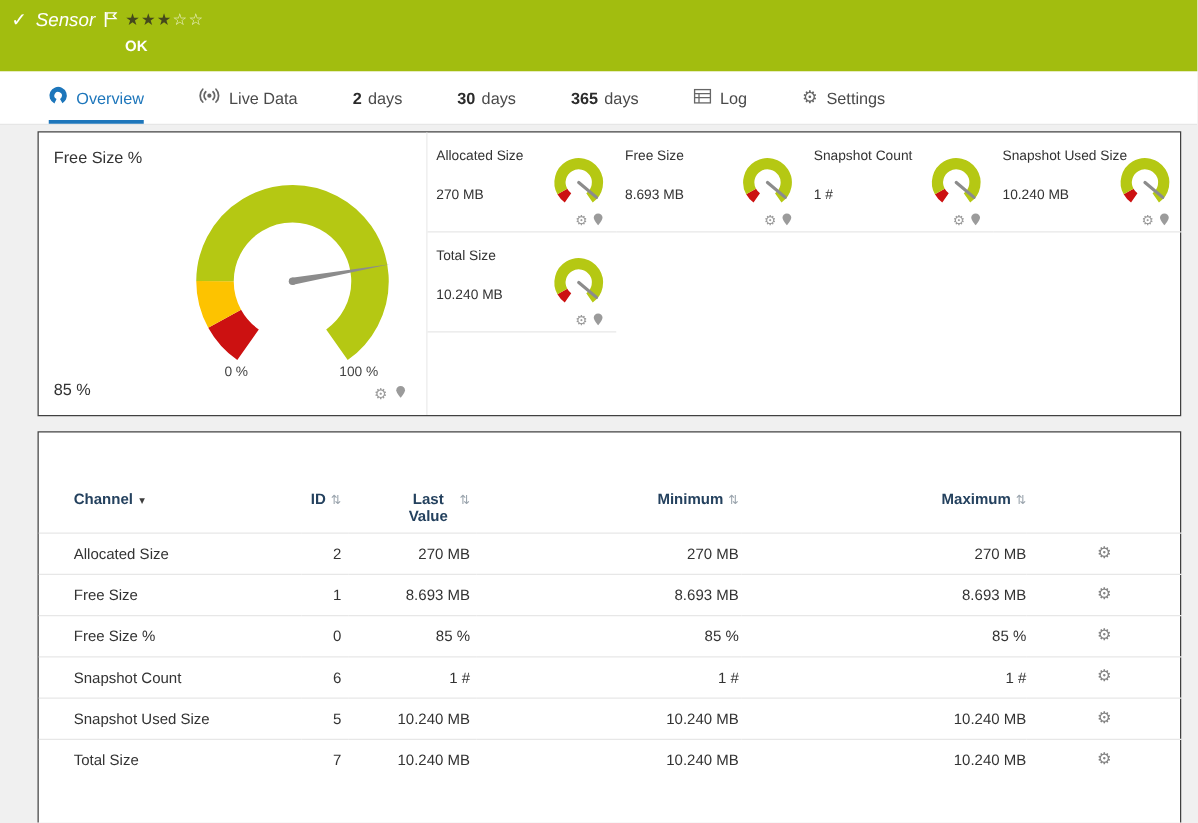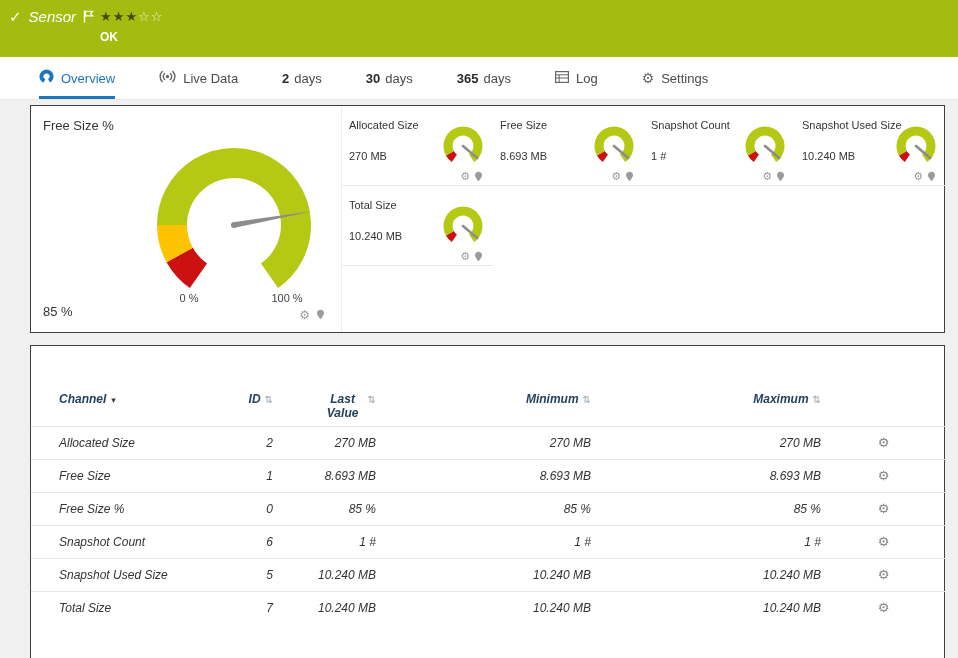--- a/index.html
+++ b/index.html
@@ -50,21 +50,21 @@
   .mini.m5 { left:0; top:80px; }
   .mini-title { position:absolute; left:7px; top:13px; font-size:11px; color:#333; white-space:nowrap; }
   .mini-value { position:absolute; left:7px; top:44px; font-size:11px; color:#333; }
   .mini-svg { position:absolute; right:8px; top:18px; }
   .mini-icons { position:absolute; right:10px; top:62px; display:flex; gap:4px; align-items:center; }
 
   .ico-gear { font-family:"DejaVu Sans",sans-serif; font-size:12px; color:#9b9b9b; line-height:12px; cursor:pointer; }
   .mini-icons .ico-gear { font-size:11px; }
 
   
-  table { width:100%; border-collapse:collapse; table-layout:fixed; font-size:12px; color:#333;font-style:italic; }
+  table { width:100%; border-collapse:collapse; table-layout:fixed; font-size:12px; color:#333; }
   th { font-weight:bold; color:#24415e; vertical-align:top; height:52px; padding-top:18px; }
   th.ch, td.ch { text-align:left; padding-left:28px; }
   th.num, td.num { text-align:right; }
   .c-id { padding-right:6px; } .c-last { padding-right:5px; }
   .c-min { padding-right:2px; } .c-max { padding-right:0; }
   tbody td { border-top:1px solid #e7e7e7; height:33px; vertical-align:middle; }
   td.icn, th.icn { text-align:center; }
   .sort { font-family:"DejaVu Sans",sans-serif; font-size:10px; color:#9aa4ad; margin-left:4px; font-weight:normal; }
   .caret { font-family:"DejaVu Sans",sans-serif; font-size:9px; color:#3d3d3d; margin-left:5px; }
   .wrapword { display:inline-block; width:42px; text-align:center; vertical-align:top; }

